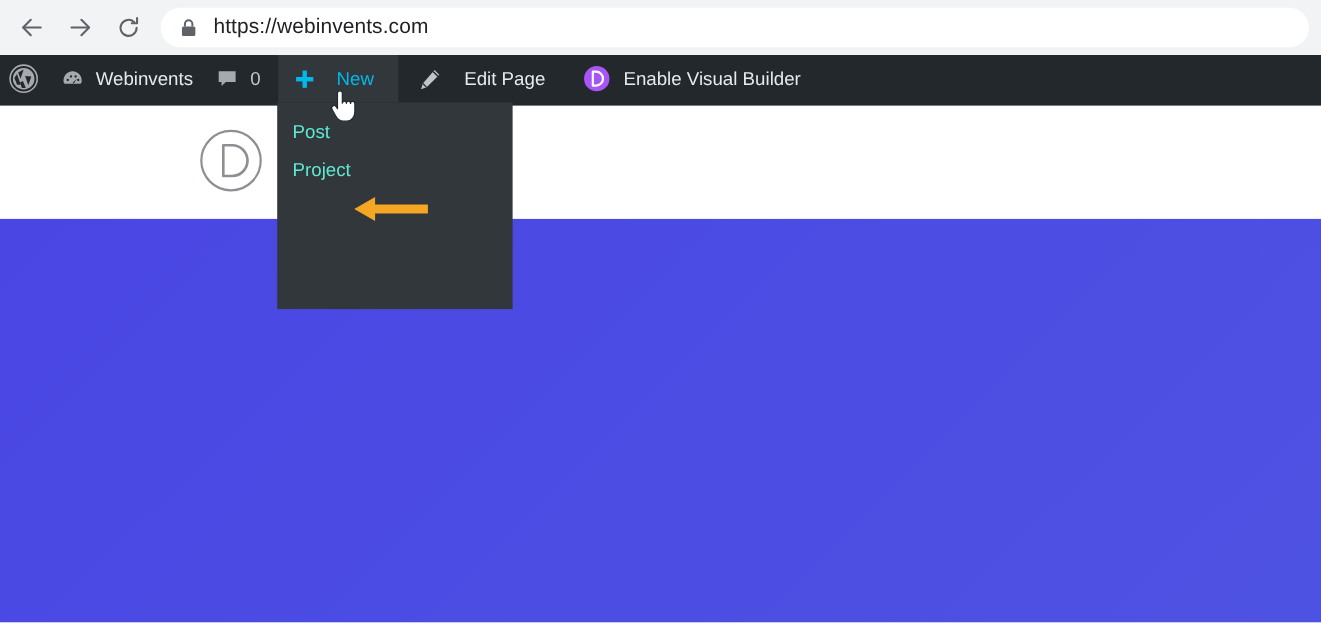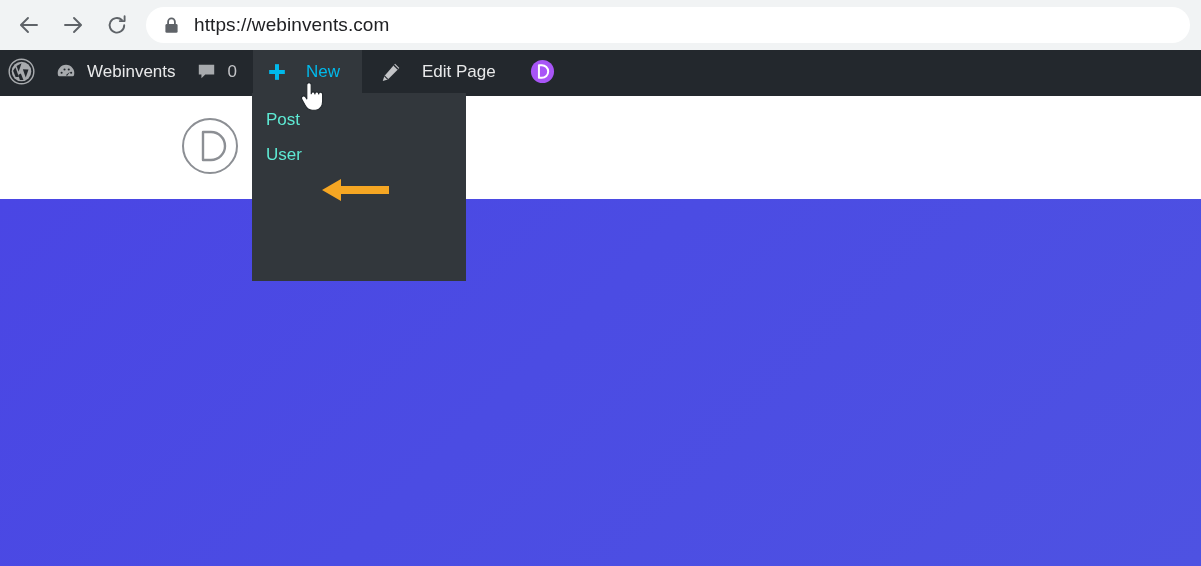--- a/index.html
+++ b/index.html
@@ -303,29 +303,30 @@
       <span class="ab-label">Edit Page</span>
     </div>
 
     <div class="ab-item ab-divi">
       <span class="icon-flex">
         <svg width="25" height="25" viewBox="0 0 26 26">
           <circle cx="13" cy="13" r="12" fill="#a855f7"></circle>
           <path d="M9.3 6.4 h3.0 a6.6 6.6 0 0 1 0 13.2 h-3.0 z" fill="none" stroke="#ffffff" stroke-width="2.1" stroke-linejoin="round"></path>
         </svg>
       </span>
+      <span class="ab-label">Enable Visual Builder</span>
     </div>
   </div>
 
   <div class="new-dropdown">
     <div class="dropdown-item">
       <span>Post</span>
     </div>
     <div class="dropdown-item">
-      <span>User</span>
+      <span>Project</span>
     </div>
   </div>
 
   <div class="annot-arrow">
     <svg width="68" height="28" viewBox="0 0 68 28">
       <path d="M0 14 L19 3 L19 10 L67 10 L67 18 L19 18 L19 25 Z" fill="#f5a623"></path>
     </svg>
   </div>
 
   <div class="cursor-hand">

